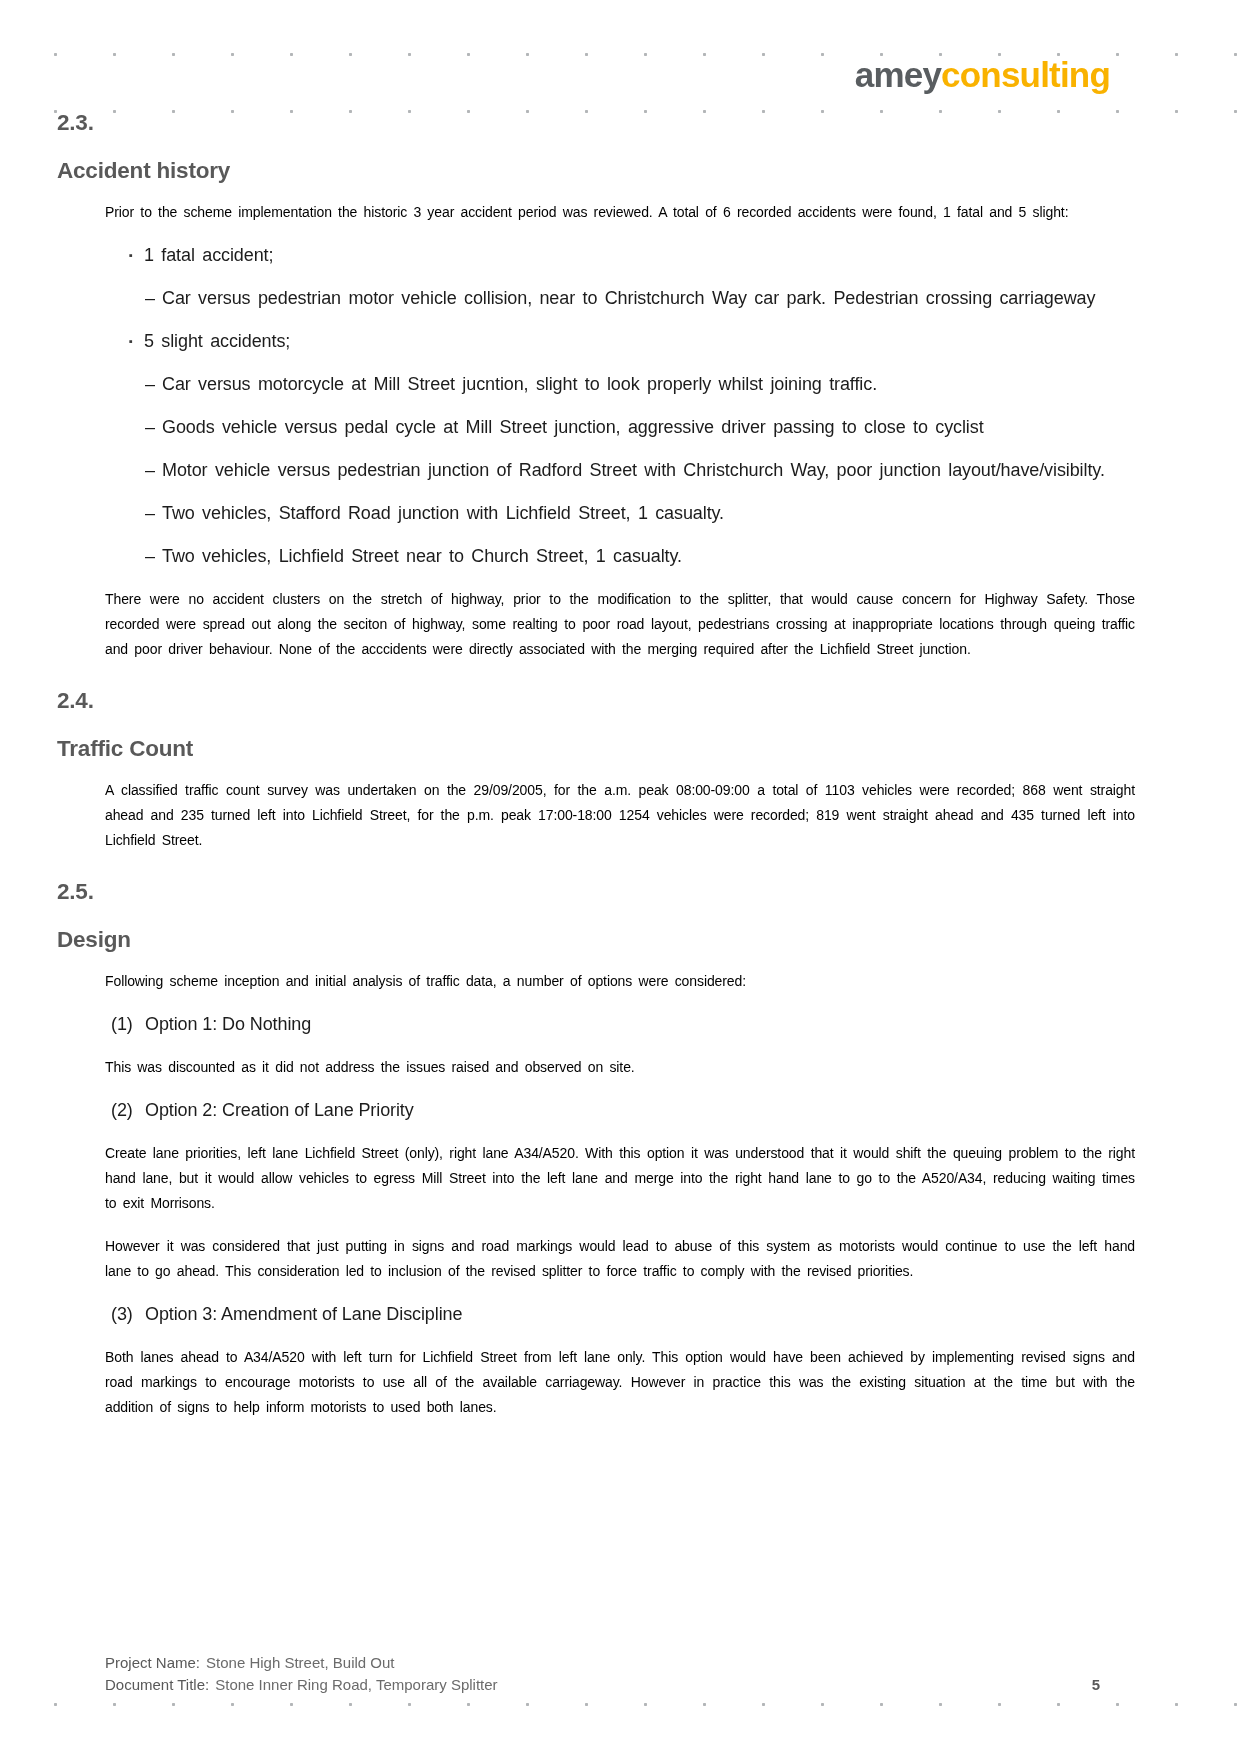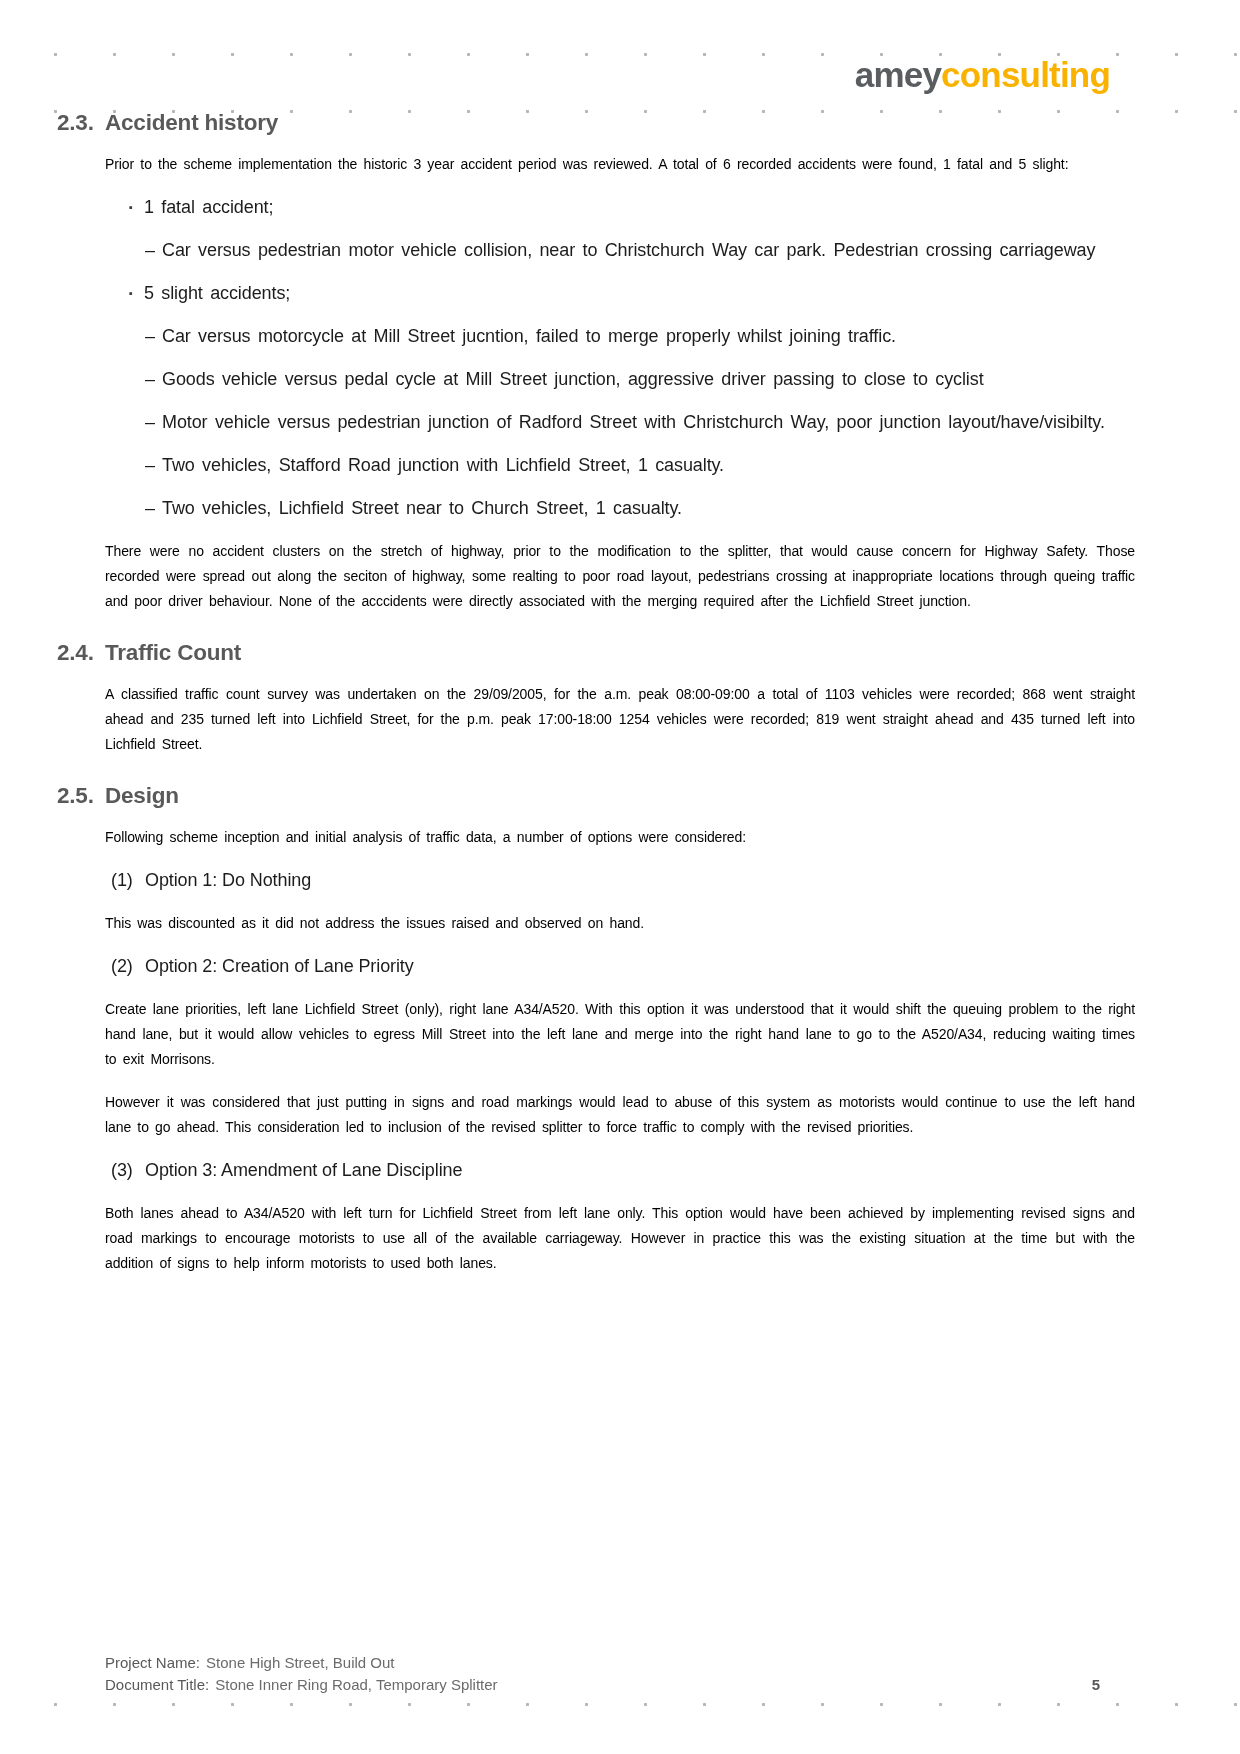--- a/index.html
+++ b/index.html
@@ -32,21 +32,21 @@
   .logo-gray { color:#595d60; }
   .logo-yellow { color:#f9b200; }
 
   
   .content { position:absolute; top:104px; left:57px; width:1078px; }
 
   .section-heading {
     display:flex; align-items:baseline;
     font-size:22.5px; font-weight:bold; color:#595959;
     letter-spacing:-0.2px; line-height:26px;
-    margin-top:26px; margin-bottom:16px;
+    margin-top:26px; margin-bottom:16px;flex-direction:column;
   }
   .section-heading.first { margin-top:0; }
   .h-num { width:48px; flex:0 0 48px; }
 
   .body { margin-left:48px; }
   .p {
     font-size:14px; line-height:25px; letter-spacing:-0.1px; word-spacing:2.5px;
     text-align:justify; margin-bottom:18px; color:#000000;
   }
   .li { display:flex; font-size:18px; line-height:25px; letter-spacing:-0.1px; margin-bottom:18px; }
@@ -99,21 +99,21 @@
       <div class="li l2">
         <span class="marker">–</span>
         <span class="li-text">Car versus pedestrian motor vehicle collision, near to Christchurch Way car park. Pedestrian crossing carriageway</span>
       </div>
       <div class="li l1">
         <span class="marker">▪</span>
         <span class="li-text">5 slight accidents;</span>
       </div>
       <div class="li l2">
         <span class="marker">–</span>
-        <span class="li-text">Car versus motorcycle at Mill Street jucntion, failed to merge properly whilst joining traffic.</span>
+        <span class="li-text">Car versus motorcycle at Mill Street jucntion, slight to look properly whilst joining traffic.</span>
       </div>
       <div class="li l2">
         <span class="marker">–</span>
         <span class="li-text">Goods vehicle versus pedal cycle at Mill Street junction, aggressive  driver passing to close to cyclist</span>
       </div>
       <div class="li l2">
         <span class="marker">–</span>
         <span class="li-text">Motor vehicle versus pedestrian junction of Radford Street with Christchurch Way, poor junction layout/have/visibilty.</span>
       </div>
       <div class="li l2">
@@ -140,21 +140,21 @@
       <span class="h-num">2.5.</span>
       <span class="h-title">Design</span>
     </div>
     <div class="body">
       <div class="p">Following scheme inception and initial analysis of traffic data, a number of options were considered:</div>
 
       <div class="option-line">
         <span class="opt-num">(1)</span>
         <span>Option 1: Do Nothing</span>
       </div>
-      <div class="p">This was discounted as it did not address the issues raised and observed on hand.</div>
+      <div class="p">This was discounted as it did not address the issues raised and observed on site.</div>
 
       <div class="option-line">
         <span class="opt-num">(2)</span>
         <span>Option 2: Creation of Lane Priority</span>
       </div>
       <div class="p">Create lane priorities, left lane Lichfield Street (only), right lane A34/A520. With this option it was understood that it would shift the queuing problem to the right hand lane, but it would allow vehicles to egress Mill Street into the left lane and merge into the right hand lane to go to the A520/A34, reducing waiting times to exit Morrisons.</div>
       <div class="p">However it was considered that just putting in signs and road markings would lead to abuse of this system as motorists would continue to use the left hand lane to go ahead. This consideration led to inclusion of the revised splitter to force traffic to comply with the revised priorities.</div>
 
       <div class="option-line">
         <span class="opt-num">(3)</span>

